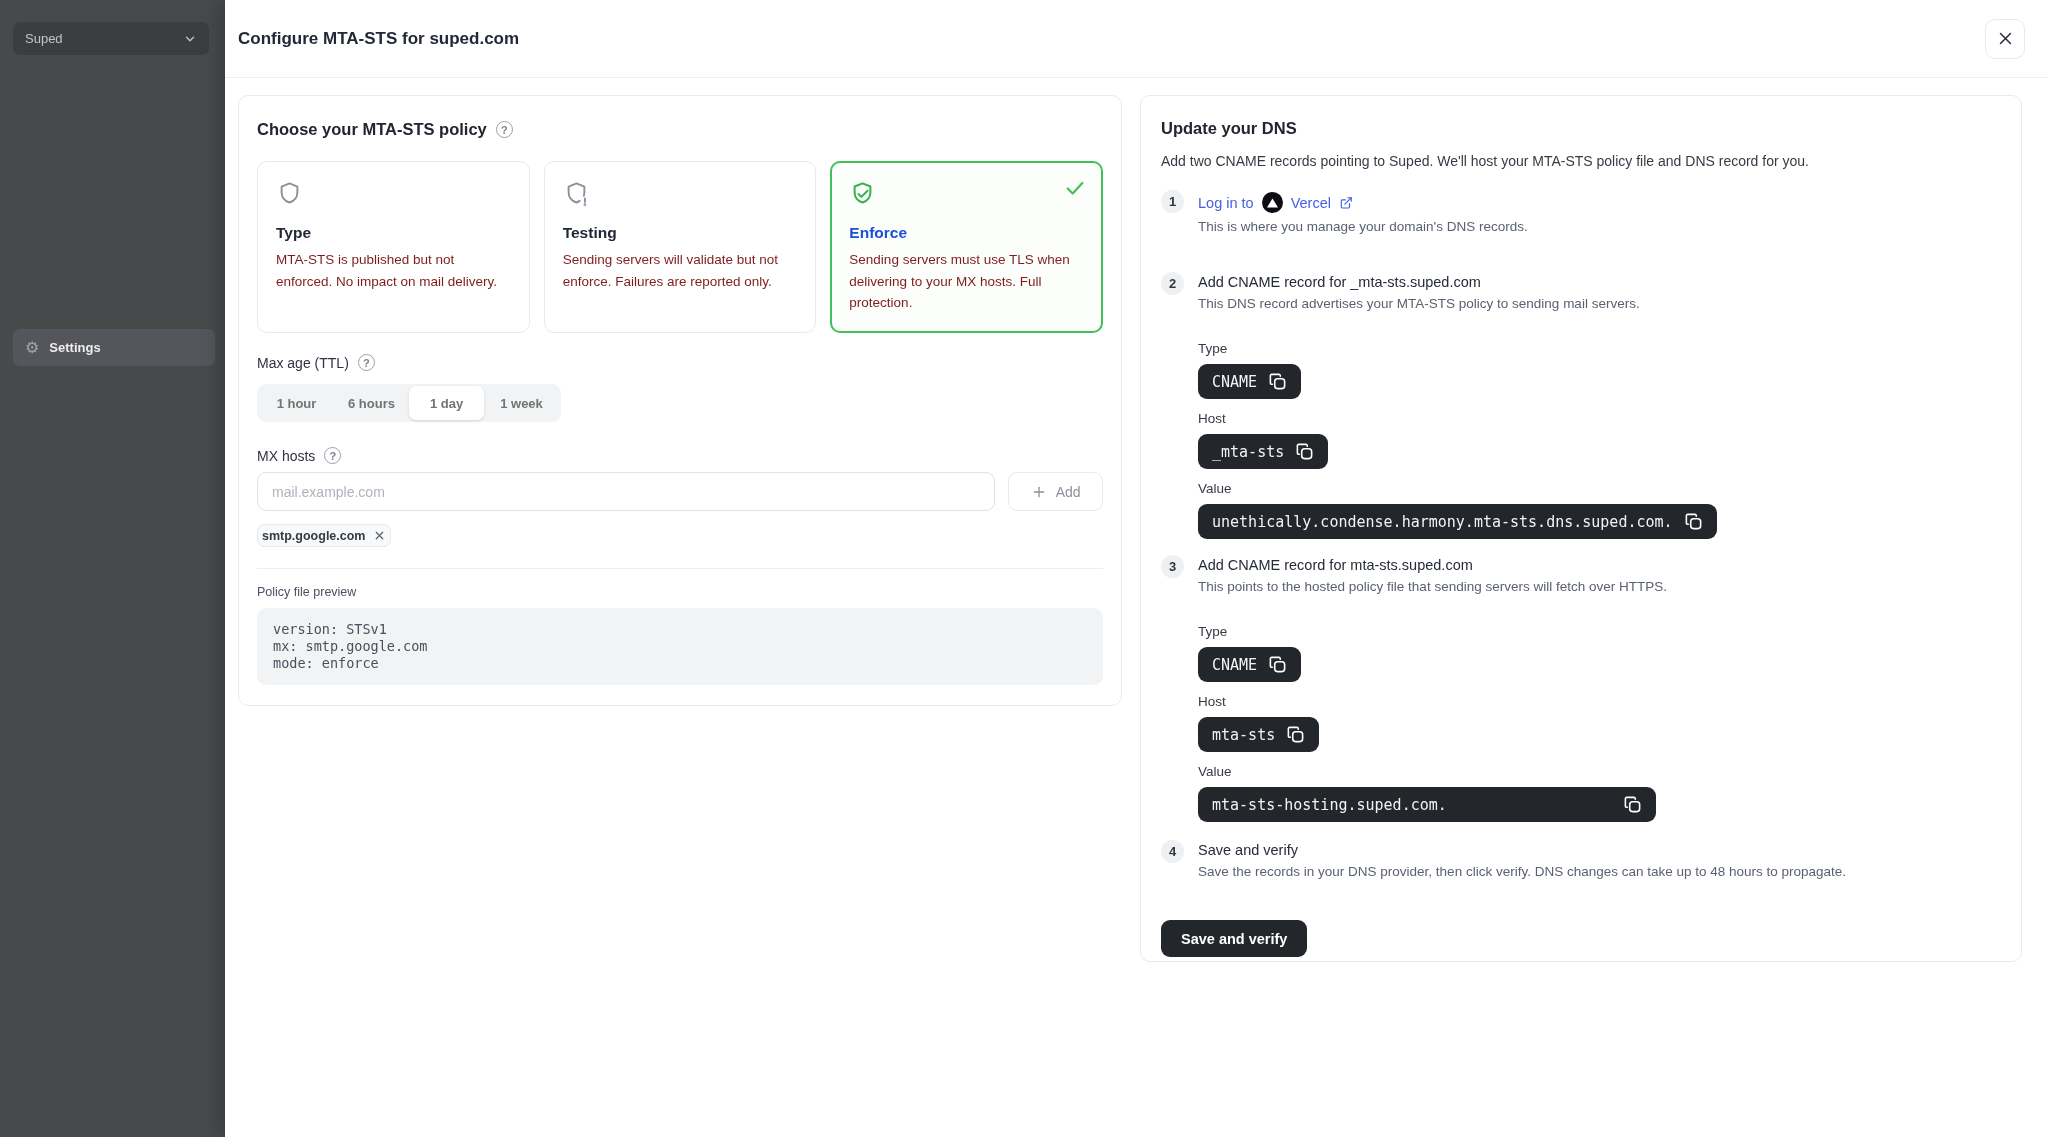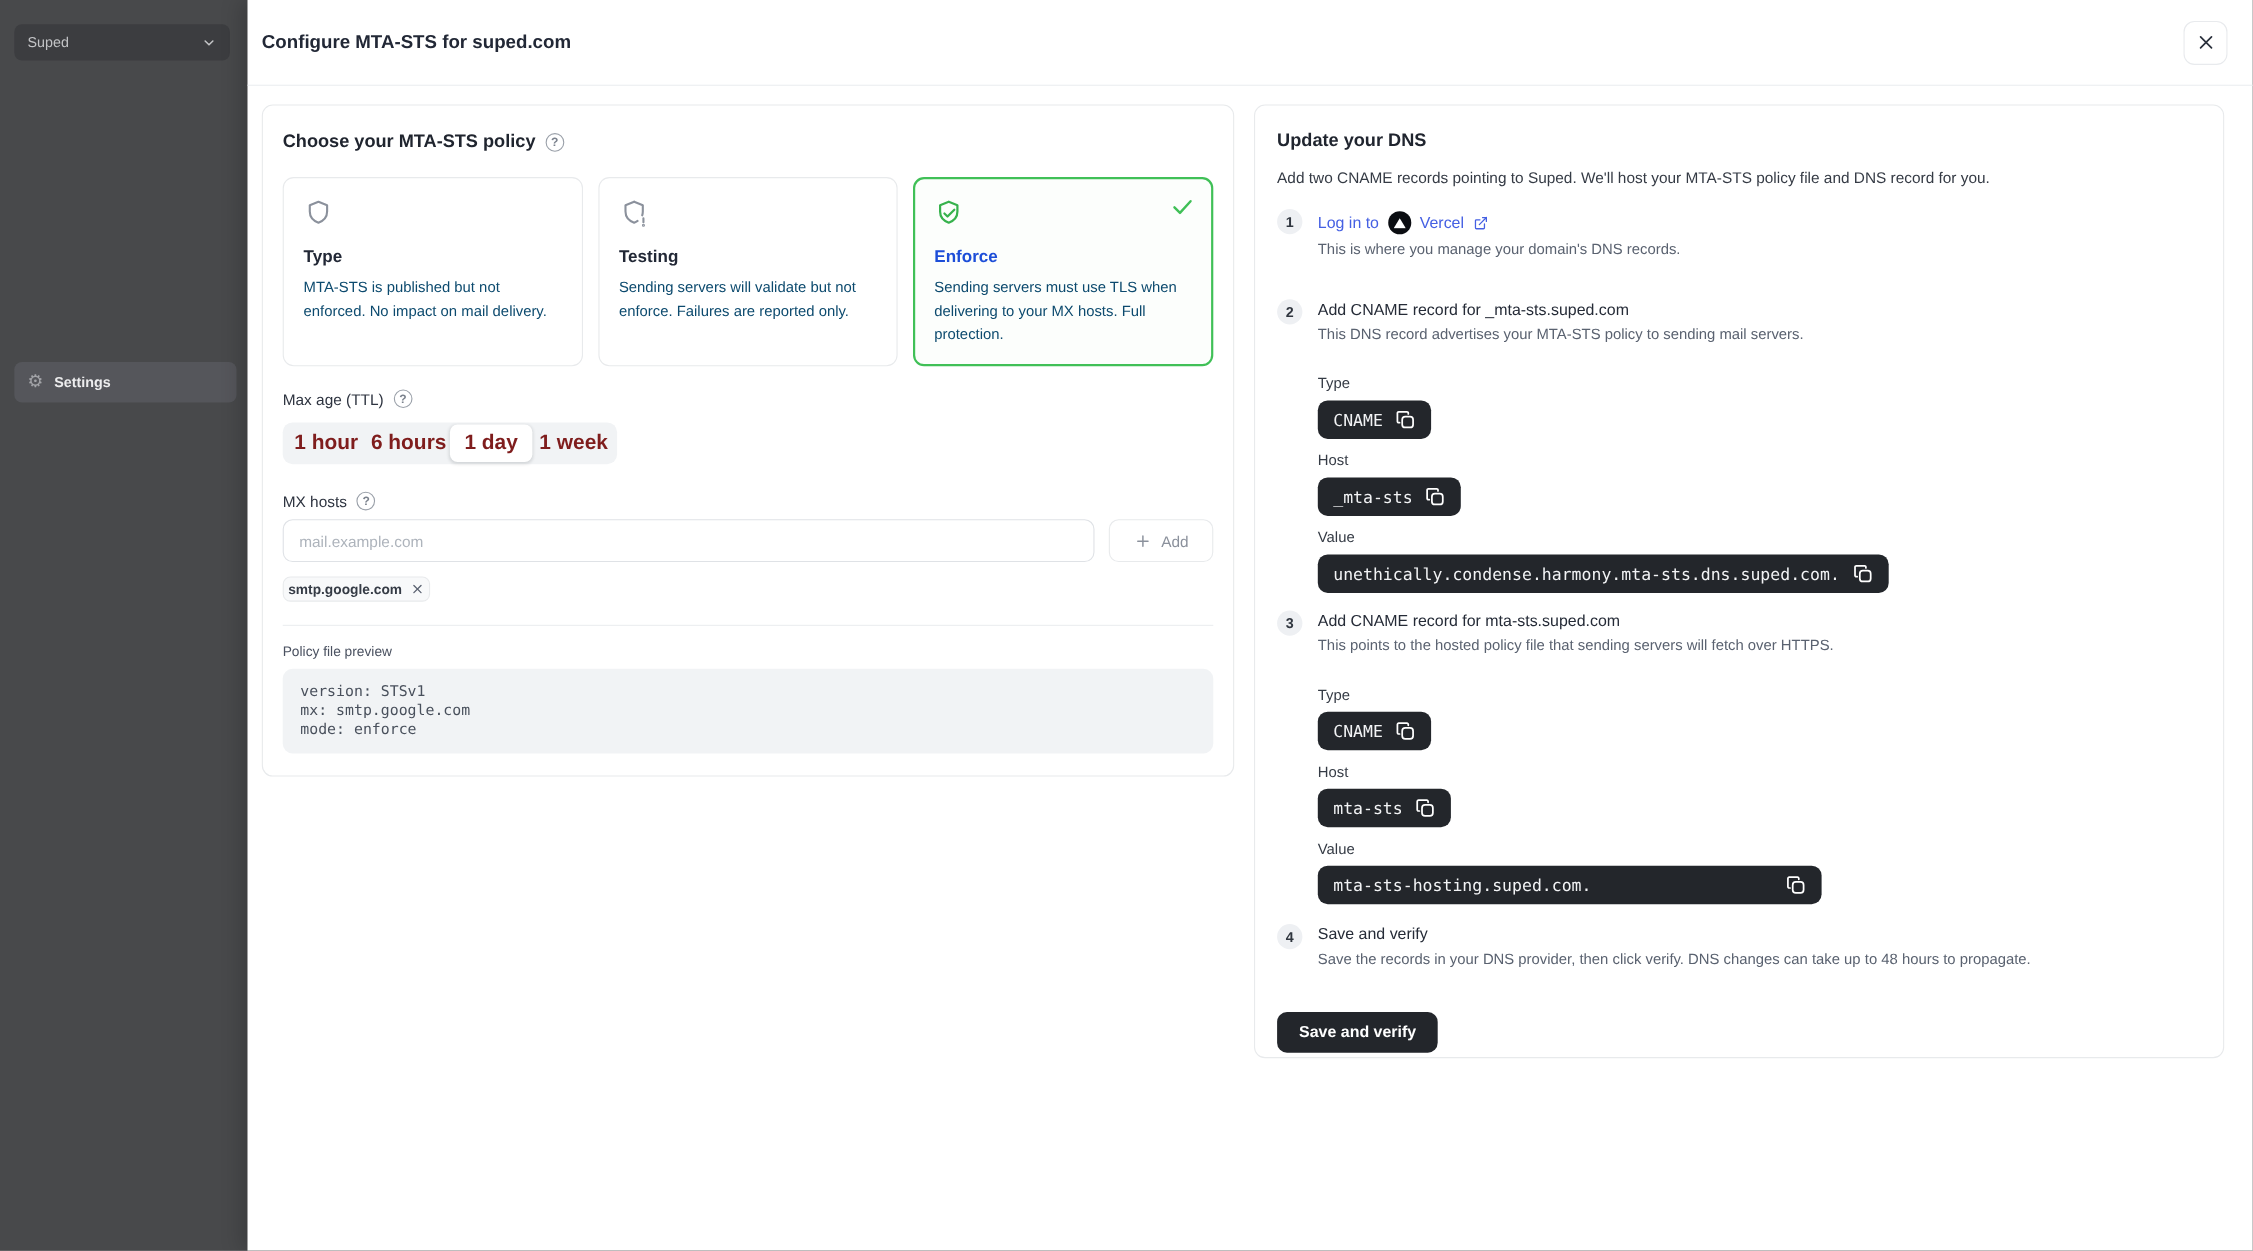--- a/index.html
+++ b/index.html
@@ -28,30 +28,30 @@
   .section-heading { font-size:16.5px; font-weight:bold; color:#20252f; display:flex; align-items:center; gap:9px; }
 
   .help { display:inline-flex; width:17px; height:17px; border:1.5px solid #9aa0a9; border-radius:50%; color:#7b828d; font-size:11px; font-weight:bold; align-items:center; justify-content:center; cursor:pointer; flex:0 0 auto; }
 
   
   .policy-row { display:flex; gap:14px; margin-top:22px; }
   .policy-card { flex:1; height:172px; border:1px solid #e8eaec; border-radius:10px; padding:18px; position:relative; cursor:pointer; background:#fff; }
   .policy-card.selected { border:2px solid #40c057; padding:17px; background:#fcfefc; }
   .policy-card h3 { font-size:15.5px; font-weight:bold; color:#222836; margin-top:13px; }
   .policy-card.selected h3 { color:#1d4ed8; }
-  .policy-card p { font-size:13.5px; color:#0c4a6e; line-height:21.5px; margin-top:7px; }
+  .policy-card p { font-size:13.5px; color:#7f1d1d; line-height:21.5px; margin-top:7px; }
   .policy-check { position:absolute; top:14px; right:15px; }
 
   .field-label { display:flex; align-items:center; gap:9px; font-size:14px; color:#2e3440; }
   .ml-label { margin-top:21px; }
   .mx-label { margin-top:25px; }
 
   
   .segmented { margin-top:13px; display:inline-flex; background:#f1f3f5; border-radius:9px; padding:2px; }
-  .seg-btn { width:75px; height:34px; display:flex; align-items:center; justify-content:center; font-size:19px; font-weight:bold; color:#7f1d1d; border-radius:7px; cursor:pointer; background:transparent; border:none; font-family:inherit;text-align:right; }
+  .seg-btn { width:75px; height:34px; display:flex; align-items:center; justify-content:center; font-size:13px; font-weight:bold; color:#737373; border-radius:7px; cursor:pointer; background:transparent; border:none; font-family:inherit;text-align:right; }
   .seg-btn.selected { background:#fff; box-shadow:0 1px 3px rgba(20,25,35,.14); }
 
   
   .mx-row { display:flex; gap:13px; margin-top:8px; }
   .mx-input { width:740px; height:39px; border:1px solid #dfe2e6; border-radius:9px; padding:0 14px; font-size:14px; font-family:inherit; color:#252b37; outline:none; }
   .mx-input::placeholder { color:#aeb4bc; }
   .add-btn { width:95px; height:39px; border:1px solid #e8eaec; border-radius:9px; background:#fff; display:flex; align-items:center; justify-content:center; gap:9px; font-size:14px; color:#8b919c; cursor:pointer; font-family:inherit; }
   .tag { margin-top:13px; display:inline-flex; align-items:center; gap:8px; height:23px; padding:0 4px; background:#f8f9fa; border:1px solid #e8eaec; border-radius:7px; }
   .tag span { font-size:12.5px; font-weight:bold; color:#353b45; }
   .tag .tag-x { display:flex; cursor:pointer; }

